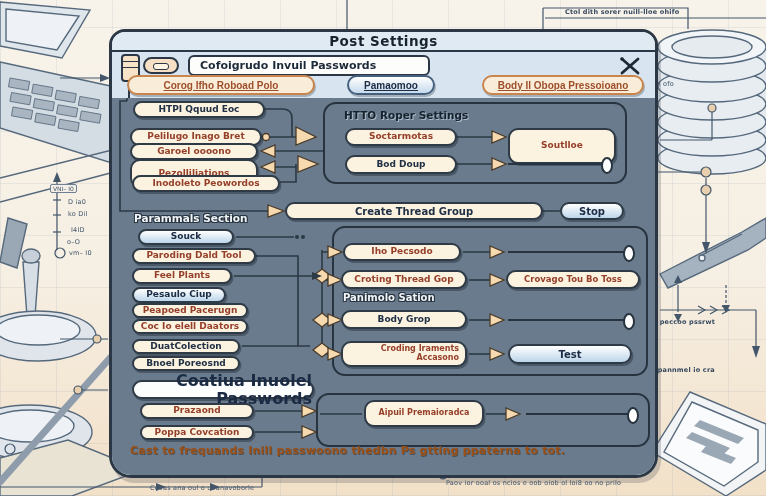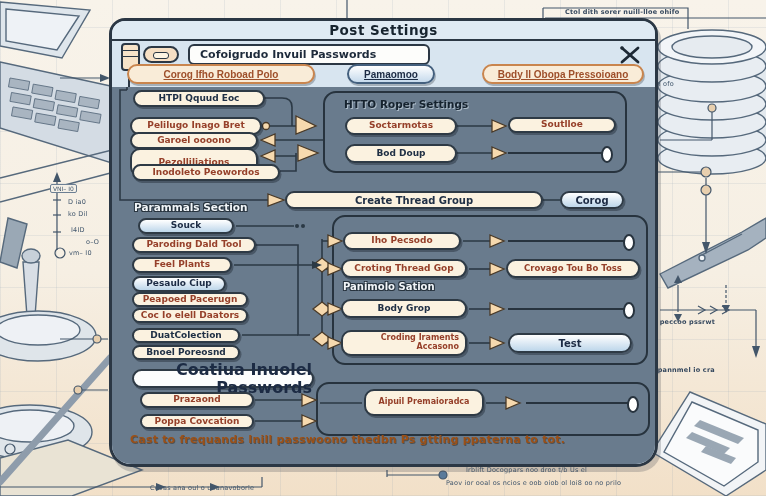--- a/index.html
+++ b/index.html
@@ -10,21 +10,21 @@
       repeating-linear-gradient(90deg, rgba(120,145,170,.13) 0 1px, transparent 1px 56px),
       repeating-linear-gradient(0deg, rgba(120,145,170,.13) 0 1px, transparent 1px 52px),
       linear-gradient(180deg,#f8f3ea 0%,#f6efe3 55%,#f2e0c8 100%);
   }
   .bg-svg{position:absolute;left:0;top:0;z-index:1;}
   .ann{position:absolute;z-index:2;font-size:6.5px;color:#41566c;letter-spacing:.2px;white-space:nowrap;}
   .ann.b{font-weight:bold;color:#35485e;}
   .ann-box{position:absolute;z-index:2;font-size:6px;color:#41566c;border:1px solid #6c7f93;border-radius:2px;
     padding:0 2px;background:#f4f0e7;white-space:nowrap;}
   
-  .dialog{position:absolute;left:109px;top:18px;width:549px;height:449px;z-index:3;
+  .dialog{position:absolute;left:109px;top:29px;width:549px;height:449px;z-index:3;
     border:3px solid #2b3744;border-radius:16px 16px 22px 22px;overflow:hidden;
     box-shadow:3px 5px 0 rgba(70,75,85,.25);background:#d8e5f0;box-sizing:border-box;}
   .titlebar{position:relative;height:18px;background:#dfeaf3;border-bottom:2px solid #2b3744;
     display:flex;align-items:center;justify-content:center;}
   .titlebar .t{font-size:13.5px;font-weight:bold;color:#17242f;letter-spacing:.5px;}
   .toolbar{position:relative;height:46px;background:#d8e5f0;}
   .db-icon{position:absolute;left:9px;top:2px;width:15px;height:24px;background:#f7e3c8;
     border:2px solid #2b3744;border-radius:4px;}
   .db-icon i{display:block;height:0;border-top:1.5px solid #2b3744;margin-top:5px;}
   .stem{position:absolute;left:16px;top:28px;width:2px;height:18px;background:#2b3744;}
@@ -170,21 +170,21 @@
       <circle cx="10" cy="449" r="5" fill="none"></circle>
     </g>
   </svg>
 
   <span class="ann b" style="left:565px;top:8px;">Ctol dith sorer nuill-lloe ohifo</span>
   <span class="ann" style="left:648px;top:80px;">eoh ofo</span>
   <span class="ann-box" style="left:50px;top:184px;">VNI– I0</span>
   <span class="ann" style="left:68px;top:198px;">D ia0</span>
   <span class="ann" style="left:68px;top:210px;">ko Dil</span>
   <span class="ann" style="left:71px;top:226px;">I4ID</span>
-  <span class="ann" style="left:86px;top:238px;text-align:center;">o–O</span>
+  <span class="ann" style="left:67px;top:238px;text-align:center;">o–O</span>
   <span class="ann" style="left:69px;top:249px;">vm– I0</span>
   <span class="ann b" style="left:640px;top:318px;">oiifo peccoo pssrwt</span>
   <span class="ann b" style="left:636px;top:366px;">Soilp pannmel io cra</span>
   <span class="ann" style="left:150px;top:484px;">Cevas ana oul o ueanavoborle</span>
   <span class="ann" style="left:466px;top:466px;">Irblift Docogpars noo droo t/b Us el</span>
   <span class="ann" style="left:446px;top:479px;">Paov ior ooal os ncios e oob oiob ol loi8 oo no prilo</span>
 
   <div class="dialog">
 
     <div class="titlebar">
@@ -278,26 +278,26 @@
 
       <div class="p navy" style="left:21px;top:3px;width:132px;height:17px;">HTPI Qquud Eoc</div>
       <div class="p" style="left:18px;top:30px;width:132px;height:18px;">Pelilugo Inago Bret</div>
       <div class="p" style="left:18px;top:45px;width:128px;height:17px;">Garoel oooono</div>
       <div class="p" style="left:18px;top:61px;width:128px;height:29px;">Pezolliliations</div>
       <div class="p" style="left:20px;top:77px;width:148px;height:17px;">Inodoleto Peowordos</div>
 
       <div class="panel" style="left:211px;top:4px;width:300px;height:78px;"></div>
       <span class="hdr-dark" style="left:232px;top:11px;">HTTO Roper Settings</span>
       <div class="p" style="left:233px;top:30px;width:112px;height:18px;">Soctarmotas</div>
-      <div class="p" style="left:396px;top:30px;width:108px;height:16px;">Soutlloe</div>
+      <div class="p" style="left:396px;top:30px;width:108px;height:36px;">Soutlloe</div>
       <div class="p navy" style="left:233px;top:57px;width:112px;height:19px;">Bod Doup</div>
       <div class="slider" style="left:396px;top:65px;width:100px;"></div>
 
       <div class="p navy" style="left:173px;top:104px;width:258px;height:18px;font-size:10px;">Create Thread Group</div>
-      <div class="pb" style="left:448px;top:104px;width:64px;height:18px;font-size:10px;">Corog</div>
+      <div class="pb" style="left:448px;top:104px;width:64px;height:18px;font-size:10px;">Stop</div>
 
       <span class="hdr-light" style="left:22px;top:114px;">Parammals Section</span>
       <div class="pb" style="left:26px;top:131px;width:96px;height:16px;">Souck</div>
       <div class="p" style="left:20px;top:150px;width:124px;height:16px;">Paroding Dald Tool</div>
       <div class="p" style="left:20px;top:170px;width:100px;height:16px;">Feel Plants</div>
       <div class="pb" style="left:20px;top:189px;width:94px;height:16px;">Pesaulo Ciup</div>
       <div class="p" style="left:20px;top:205px;width:116px;height:15px;">Peapoed Pacerugn</div>
       <div class="p" style="left:20px;top:221px;width:116px;height:15px;">Coc Io elell Daators</div>
       <div class="p navy" style="left:20px;top:241px;width:108px;height:15px;">DuatColection</div>
       <div class="p navy" style="left:20px;top:258px;width:108px;height:15px;">Bnoel Poreosnd</div>

